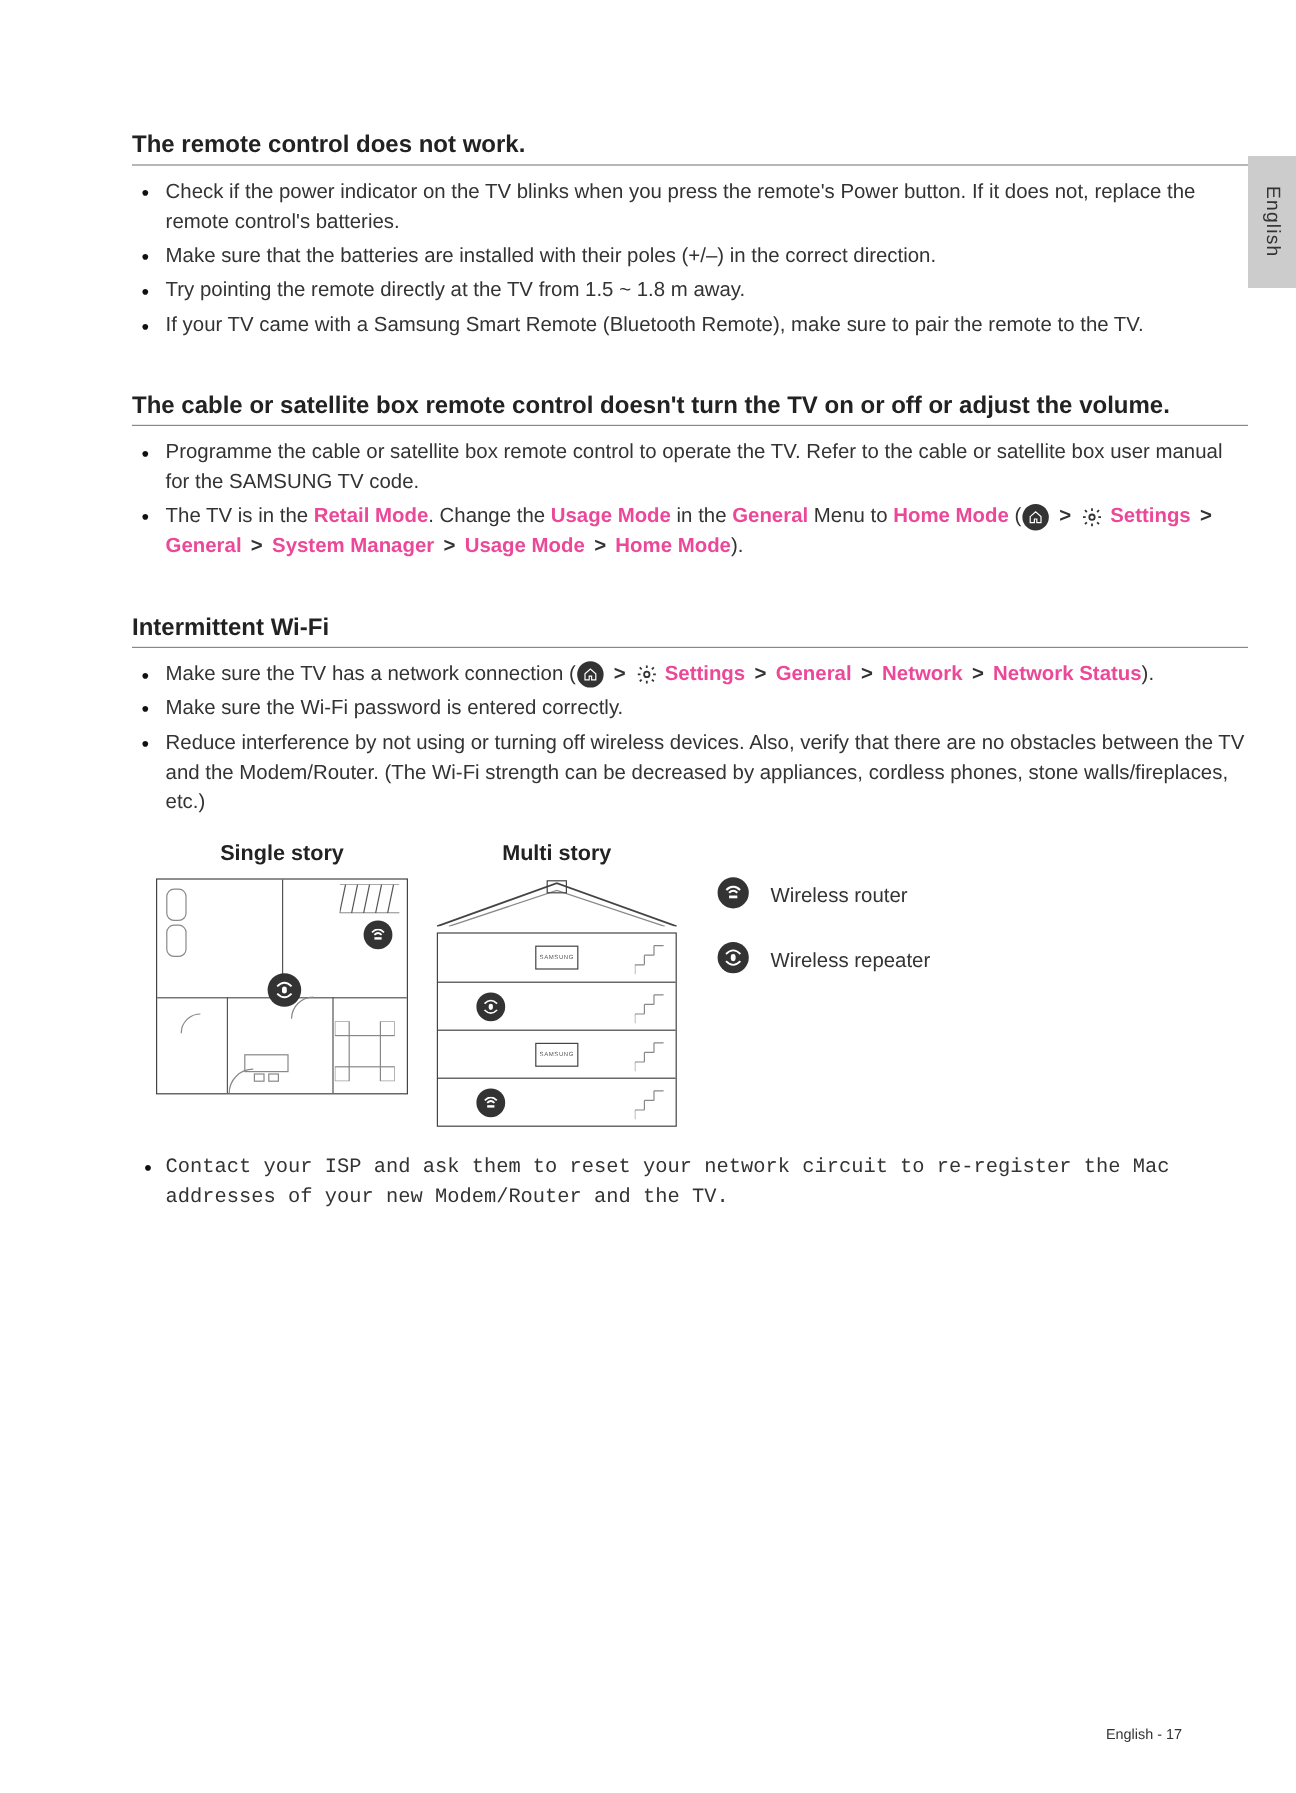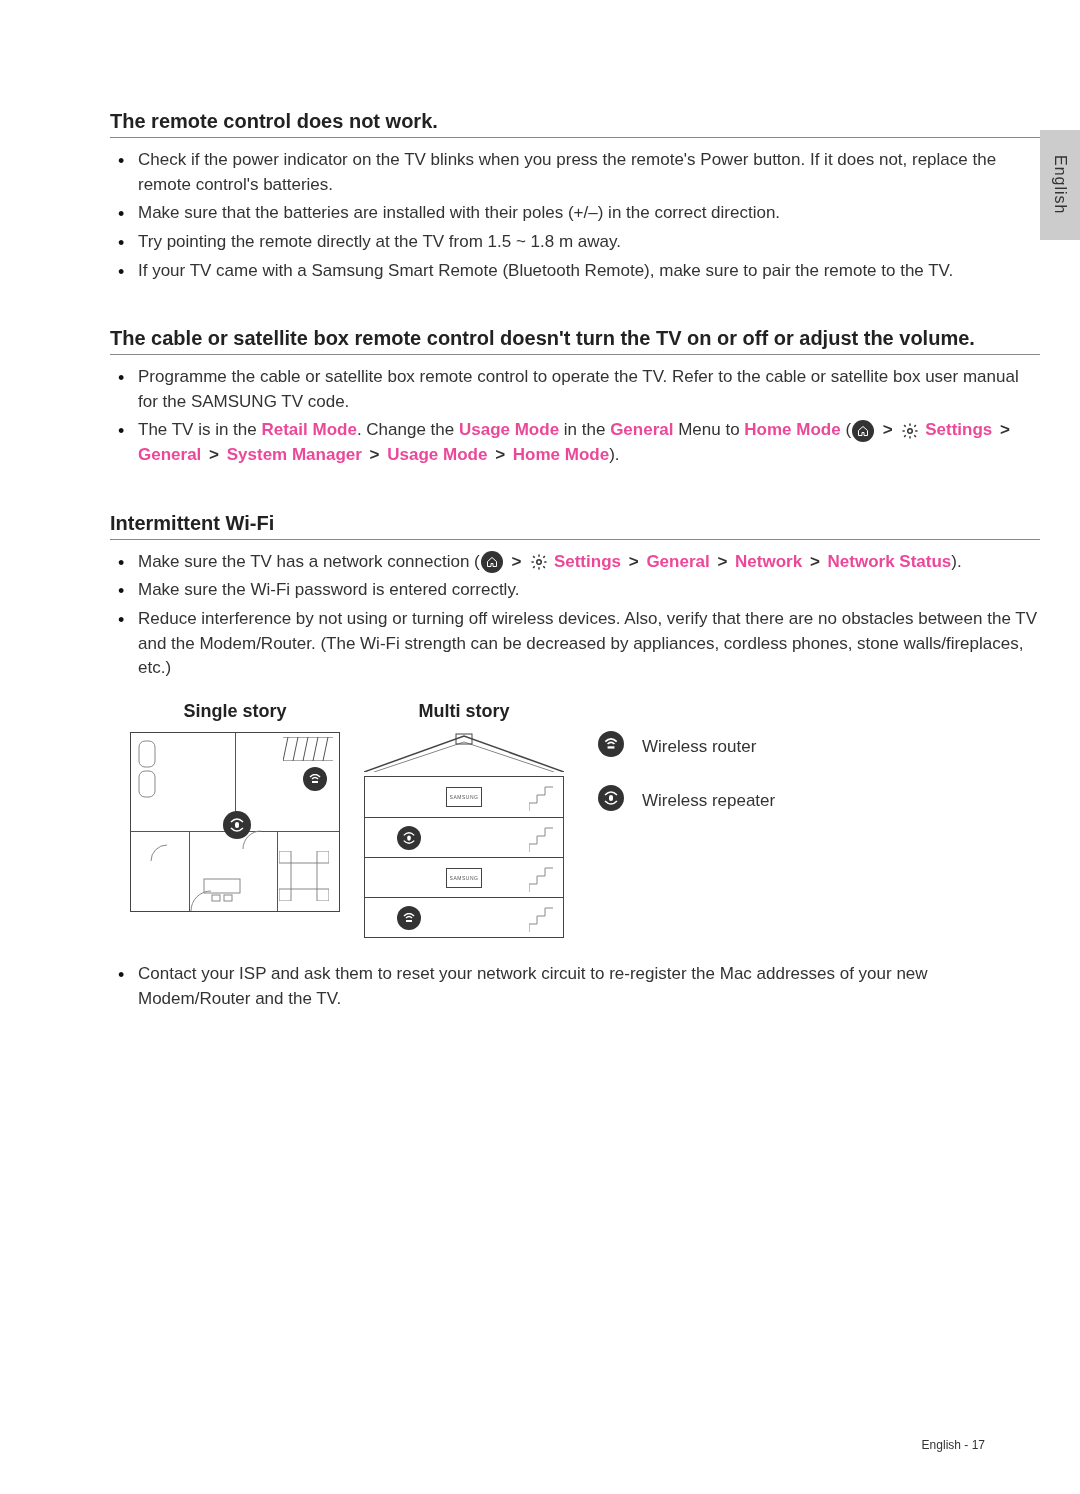--- a/index.html
+++ b/index.html
@@ -374,21 +374,21 @@
           <svg width="16" height="16" viewBox="0 0 16 16">
               <path d="M2 5 Q8 -1 14 5 M2 11 Q8 17 14 11" stroke="#fff" fill="none" stroke-width="1.5"></path>
               <rect x="6" y="5" width="4" height="6" rx="2" fill="#fff"></rect>
             </svg>
         </div>
         <span>Wireless repeater</span>
       </div>
     </div>
   </div>
 
-  <ul class="bullets" style="margin-top:30px;">
+  <ul class="bullets" style="margin-top:30px;font-family:Liberation Mono, monospace;">
     <li>Contact your ISP and ask them to reset your network circuit to re-register the Mac addresses of your new Modem/Router and the TV.</li>
   </ul>
 
 </div>
 
 <div class="footer">
   <span>English</span><span> - </span><span>17</span>
 </div>
 
 </body></html>

